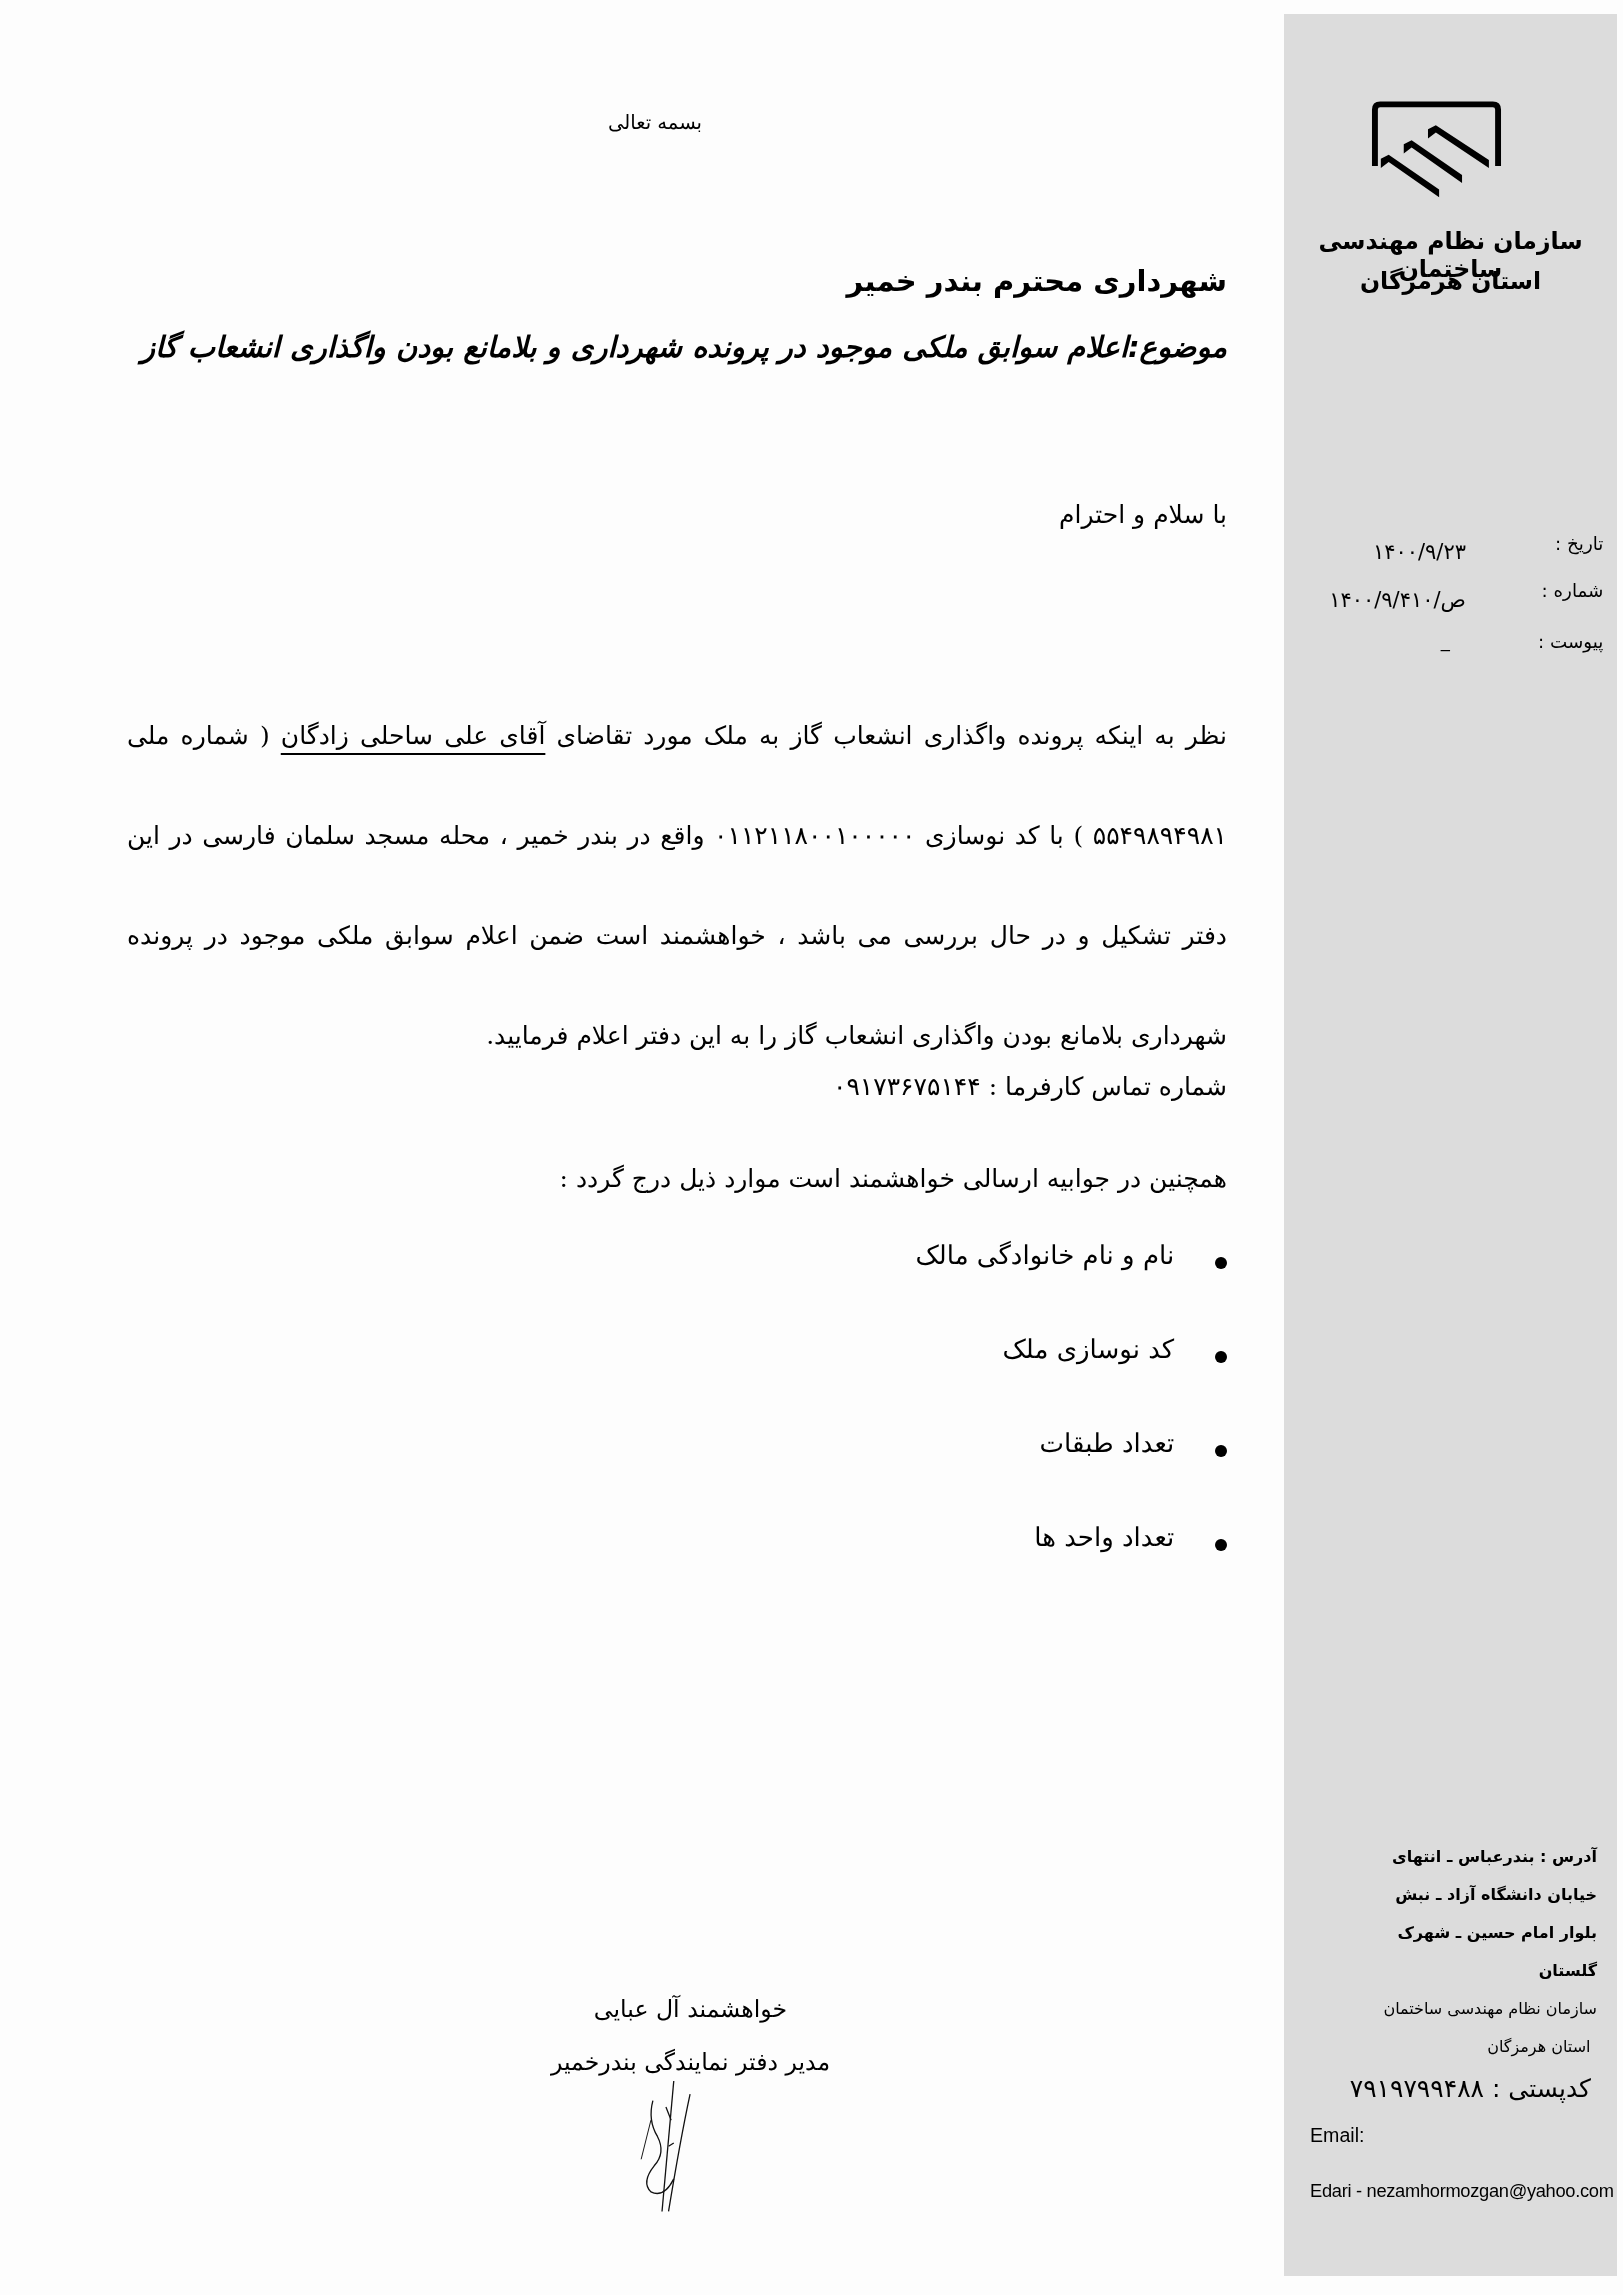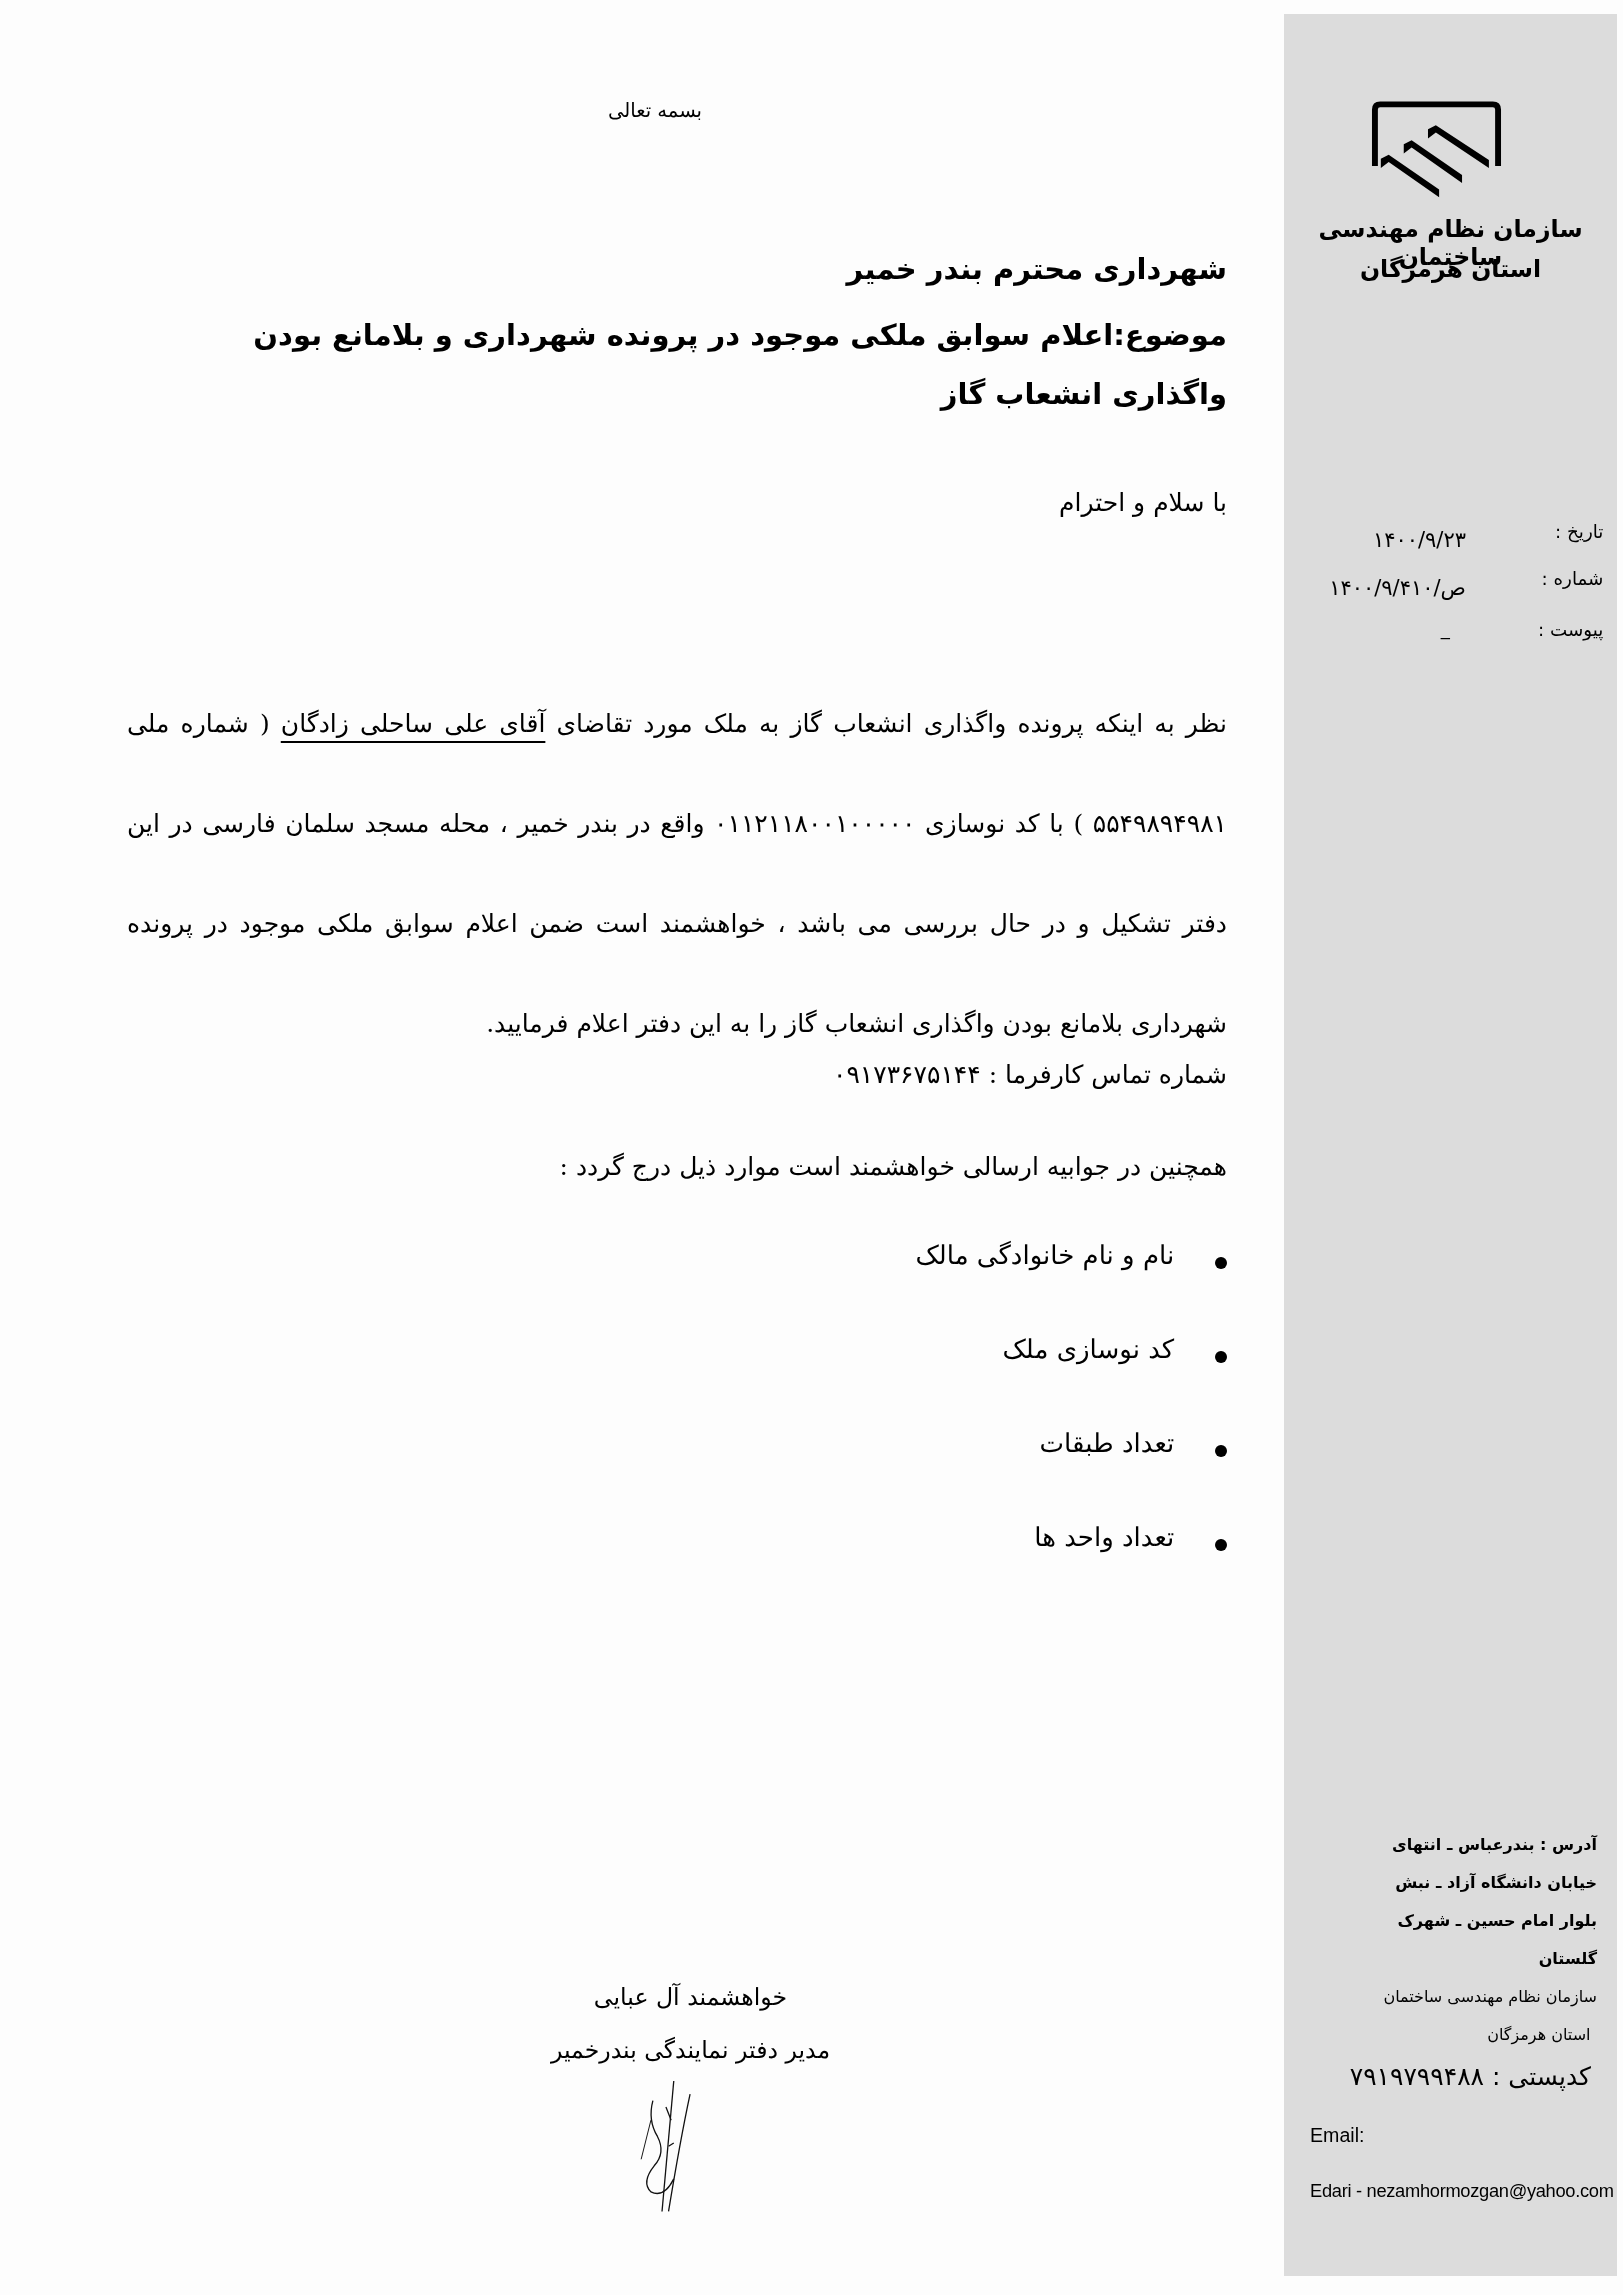--- a/index.html
+++ b/index.html
@@ -1,21 +1,21 @@
 <!DOCTYPE html>
 <html style="font-size:10.5px"><head>
 <meta charset="utf-8">
 <style>
   html, body { margin: 0; padding: 0; }
   body {
     width: 1623px; height: 2295px; position: relative; overflow: hidden;
     background: #fdfdfd; color: #000;
     font-family: "DejaVu Serif", "Liberation Serif", serif;
   }
-  .rtl { direction: rtl; unicode-bidi: embed; }
+  .rtl { direction: rtl; unicode-bidi: embed; margin-top: 12px; }
 
   
   .sidebar {
     position: absolute; left: 1284px; top: 14.4px; width: 333px; height: 2262px;
     background: #dcdcdc;
   }
   .logo {
     position: absolute; left: 1371px; top: 99px; width: 131px; height: 105px;
   }
   .org-name {
@@ -42,21 +42,21 @@
   .email-value { position: absolute; left: 1310px; top: 2180px;
     font-family: "Liberation Sans", sans-serif; font-size: 18.3px; letter-spacing: -0.3px; }
 
   
   .bismillah { position: absolute; left: 524px; width: 262px; top: 99px;
     text-align: center; font-size: 19.6px; }
   .recipient { position: absolute; right: 396px; top: 252px; font-size: 29px;
     font-weight: bold; font-family: "DejaVu Sans", sans-serif; text-align: left; white-space: nowrap; }
   .subject { position: absolute; right: 396px; width: 1087px; top: 306px;
     font-size: 29px; font-weight: bold; font-family: "DejaVu Sans", sans-serif;
-    line-height: 59px; text-align: right; }
+    line-height: 59px; text-align: right; font-style: italic; }
   .greeting { position: absolute; right: 396px; top: 488px; font-size: 25px; text-align: right; white-space: nowrap; }
 
   .para { position: absolute; right: 396px; width: 1100px; top: 674px;
     font-size: 25px; line-height: 100px; text-align: justify; text-align-last: right; }
   .para u { text-decoration: underline; text-underline-offset: 9.2px; text-decoration-thickness: 2px; }
 
   .contact { position: absolute; right: 396px; top: 1060px; font-size: 25px; white-space: nowrap; }
   .also { position: absolute; right: 396px; top: 1152px; font-size: 25px; white-space: nowrap; }
 
   .items { position: absolute; right: 396px; top: 1240px; margin: 0; padding: 0; list-style: none; }

